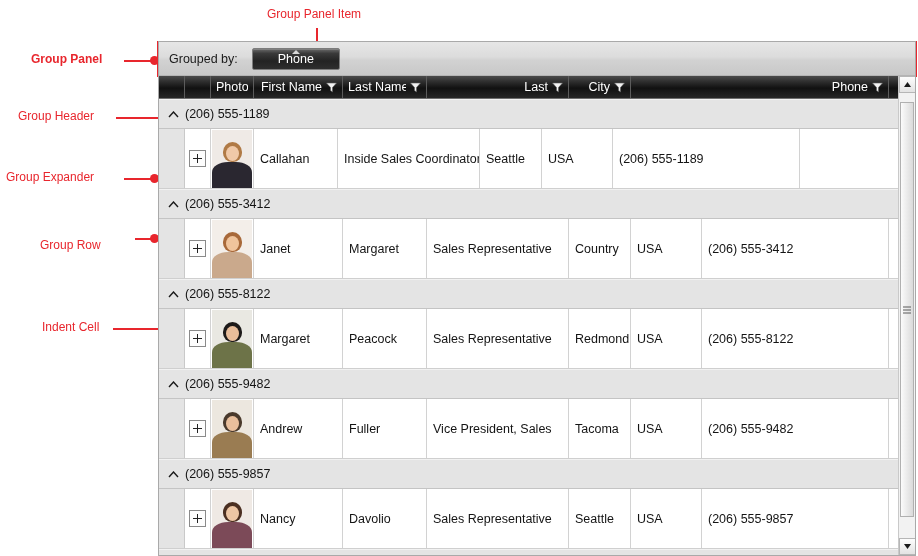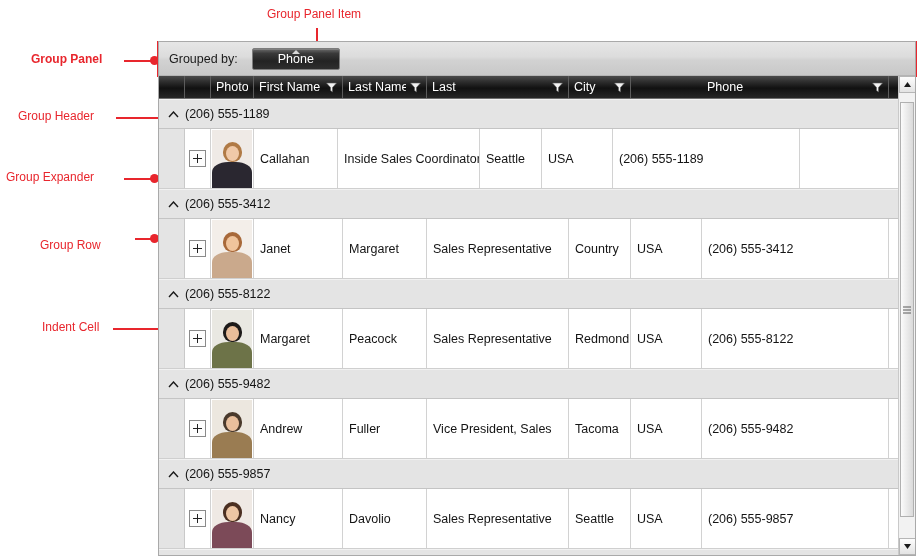--- a/index.html
+++ b/index.html
@@ -49,21 +49,21 @@
   
   #header-row{display:flex;height:22px;
     background:linear-gradient(to bottom,#4a4a4a 0%,#2a2a2a 30%,#111111 55%,#262626 100%);
     border-bottom:1px solid #6e6e6e;
   }
   #header-row .hc{
     box-sizing:border-box;border-right:1px solid #5c5c5c;
     display:flex;align-items:center;color:#ffffff;font-size:12.5px;
     padding:0 5px;position:relative;overflow:hidden;white-space:nowrap;
   }
-  #header-row .hc .ttl{flex:1 1 auto;overflow:hidden;text-overflow:clip;}
+  #header-row .hc .ttl{flex:1 1 auto;overflow:hidden;text-overflow:clip;text-align:right;}
   .funnel{flex:0 0 auto;width:11px;height:11px;margin-left:4px;}
 
   
   #grid-body{position:relative;height:458px;overflow:hidden;}
   .grow{display:flex;box-sizing:border-box;}
   .group-head{
     height:30px;align-items:center;background:#e4e4e4;
     border-bottom:1px solid #c4c4c4;border-top:1px solid #f2f2f2;
     font-size:12.5px;color:#141414;padding-left:6px;
   }

